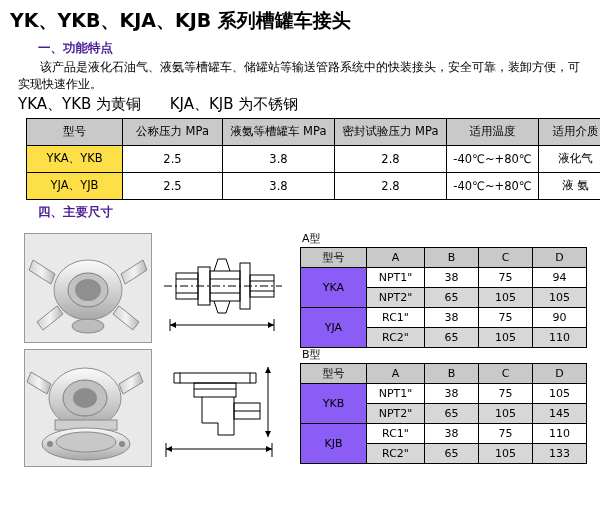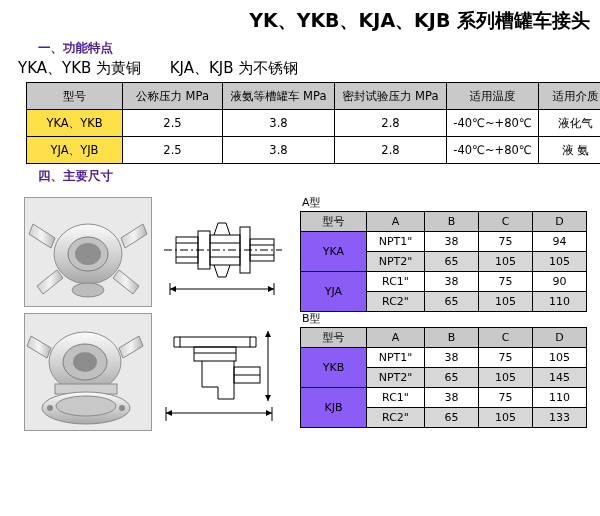--- a/index.html
+++ b/index.html
@@ -16,21 +16,21 @@
     position: relative;
   }
   .page {
     width: 600px;
     height: 516px;
     position: relative;
     box-sizing: border-box;
     padding: 0 10px;
   }
   .title {
-    text-align: right;
+    text-align: left;
     font-size: 19px;
     font-weight: bold;
     letter-spacing: 0px;
     margin: 8px 0 6px 0;
     font-family: "DejaVu Sans", sans-serif;
   }
   .sec-head {
     color: #4c1d95;
     font-weight: bold;
     font-size: 12.5px;
@@ -134,20 +134,21 @@
   svg { display: block; }
 </style>
 </head>
 <body>
 
 <div class="page">
 
   <div class="title">YK、YKB、KJA、KJB 系列槽罐车接头</div>
 
   <div class="sec-head">一、功能特点</div>
+  <div class="body-text"><span class="indent"></span><span>该产品是液化石油气、液氨等槽罐车、储罐站等输送管路系统中的快装接头，安全可靠，装卸方便，可实现快速作业。</span></div>
 
   <div class="mat-line">YKA、YKB 为黄铜      KJA、KJB 为不锈钢</div>
 
 
   <table class="perf">
     <colgroup>
       <col style="width:96px">
       <col style="width:100px">
       <col style="width:112px">
       <col style="width:112px">

